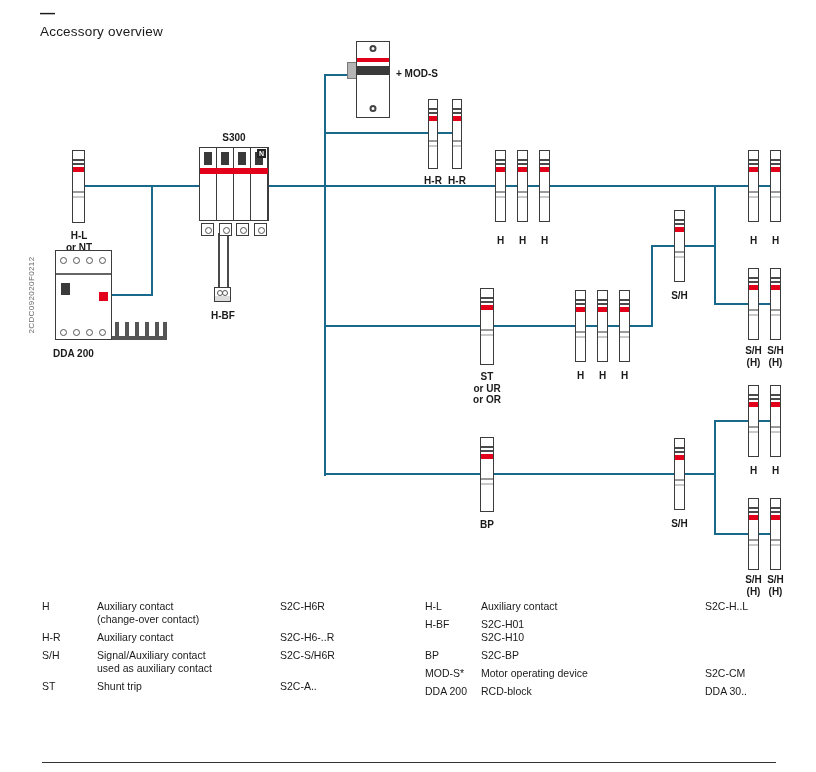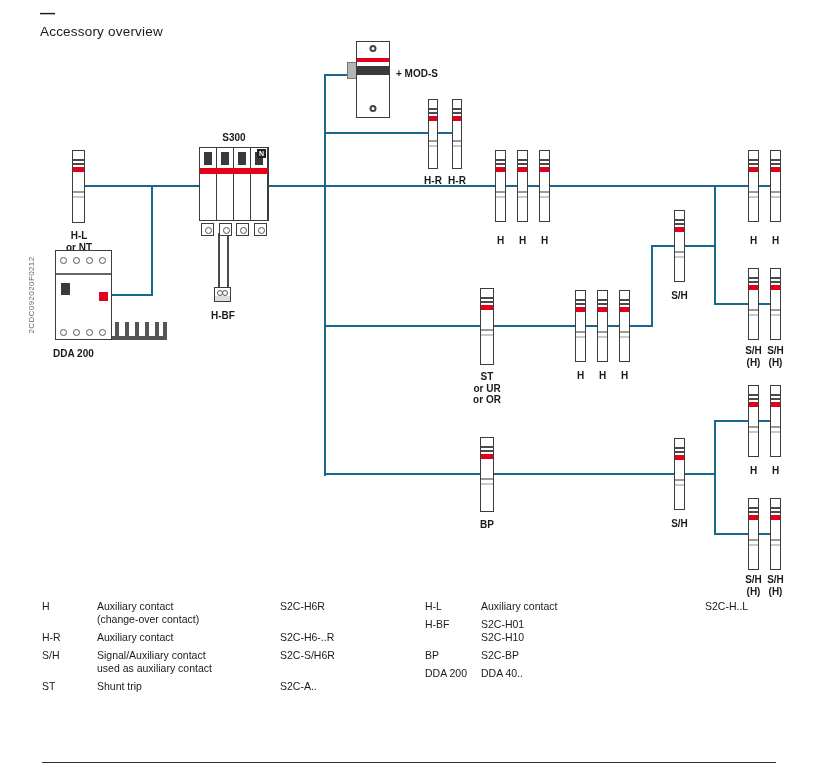--- a/index.html
+++ b/index.html
@@ -273,20 +273,26 @@
     <div class="lrow">
       <div class="labbr">H-BF</div>
       <div class="lcode">S2C-H01
 S2C-H10</div>
     </div>
     <div class="lrow">
       <div class="labbr">BP</div>
       <div class="lcode">S2C-BP</div>
     </div>
     <div class="lrow">
+      <div class="labbr">MOD-S*</div>
+      <div class="ldesc">Motor operating device</div>
+      <div class="lcode">S2C-CM</div>
+    </div>
+    <div class="lrow">
       <div class="labbr">DDA 200</div>
-      <div class="lcode">DDA 40..</div>
+      <div class="ldesc">RCD-block</div>
+      <div class="lcode">DDA 30..</div>
     </div>
   </div>
 
   <div class="bottom-rule"></div>
 
 </div>
 
 </body></html>

